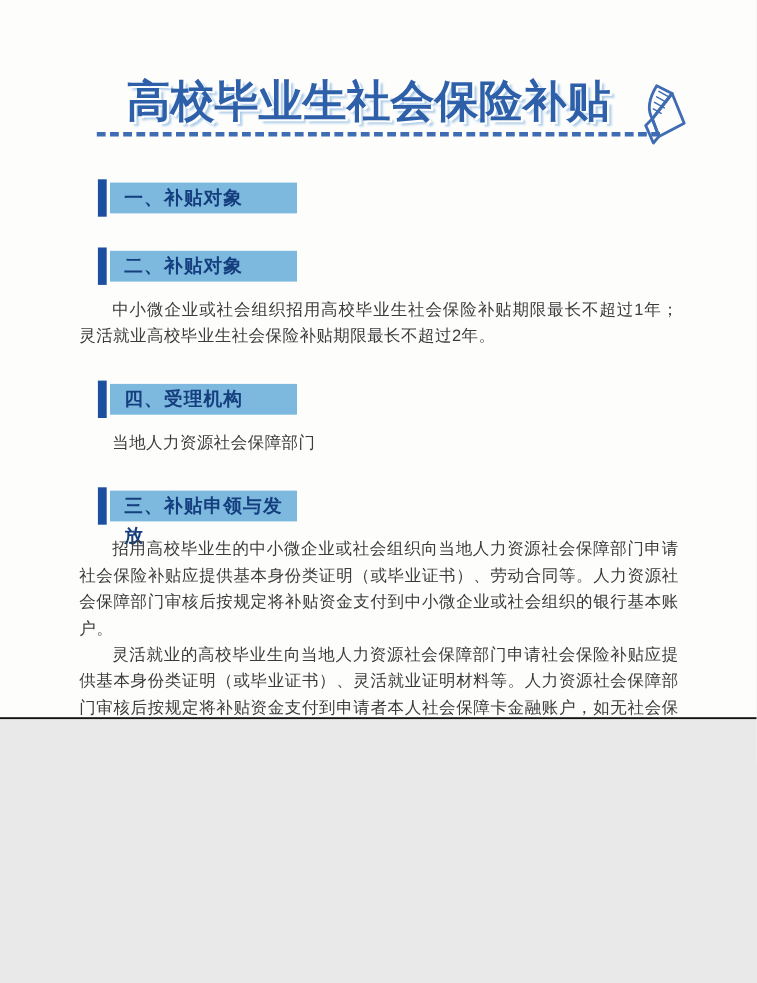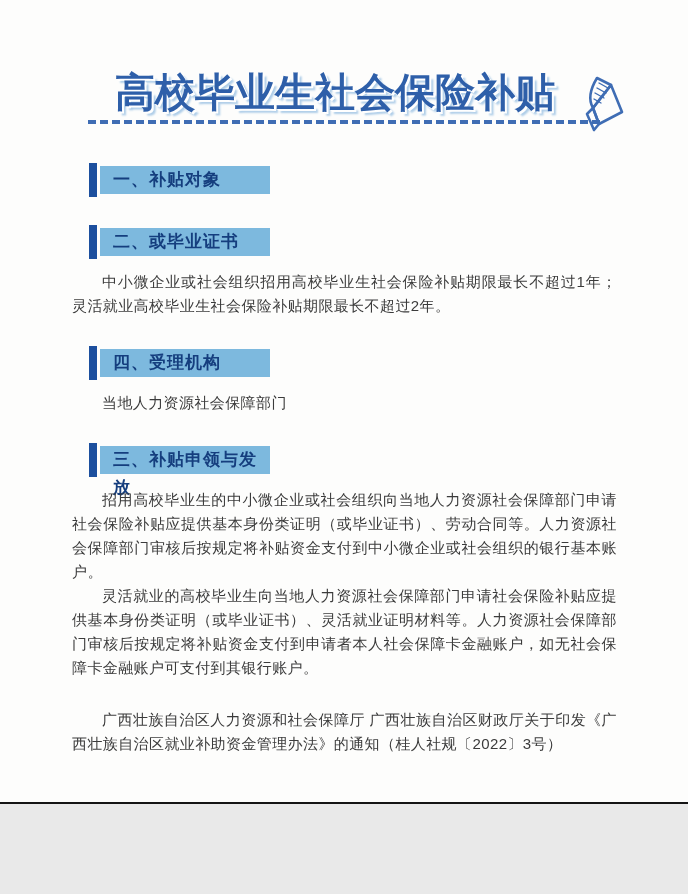--- a/index.html
+++ b/index.html
@@ -1,19 +1,19 @@
 <!DOCTYPE html>
 <html lang="zh"><head>
 <meta charset="utf-8">
 <style>
   html, body { margin: 0; padding: 0; background: #e9e9e9; }
   .page {
     position: relative;
     width: 688px;
-    height: 804px;
+    height: 654px;
     margin: 0 auto;
     background: #fdfdfc;
     overflow: hidden;
     font-family: "Liberation Sans", sans-serif;
   }
   
   .title-block {
     position: relative;
     width: 440px;
     height: 60px;
@@ -123,21 +123,21 @@
     <div class="section first">
       <div class="sec-header">
         <span class="sec-bar"></span>
         <span class="sec-label">一、补贴对象</span>
       </div>
     </div>
 
     <div class="section">
       <div class="sec-header">
         <span class="sec-bar"></span>
-        <span class="sec-label">二、或毕业证书</span>
+        <span class="sec-label">二、补贴对象</span>
       </div>
       <p class="para">中小微企业或社会组织招用高校毕业生社会保险补贴期限最长不超过1年；灵活就业高校毕业生社会保险补贴期限最长不超过2年。</p>
     </div>
 
     <div class="section">
       <div class="sec-header">
         <span class="sec-bar"></span>
         <span class="sec-label">四、受理机构</span>
       </div>
       <p class="para">当地人力资源社会保障部门</p>

